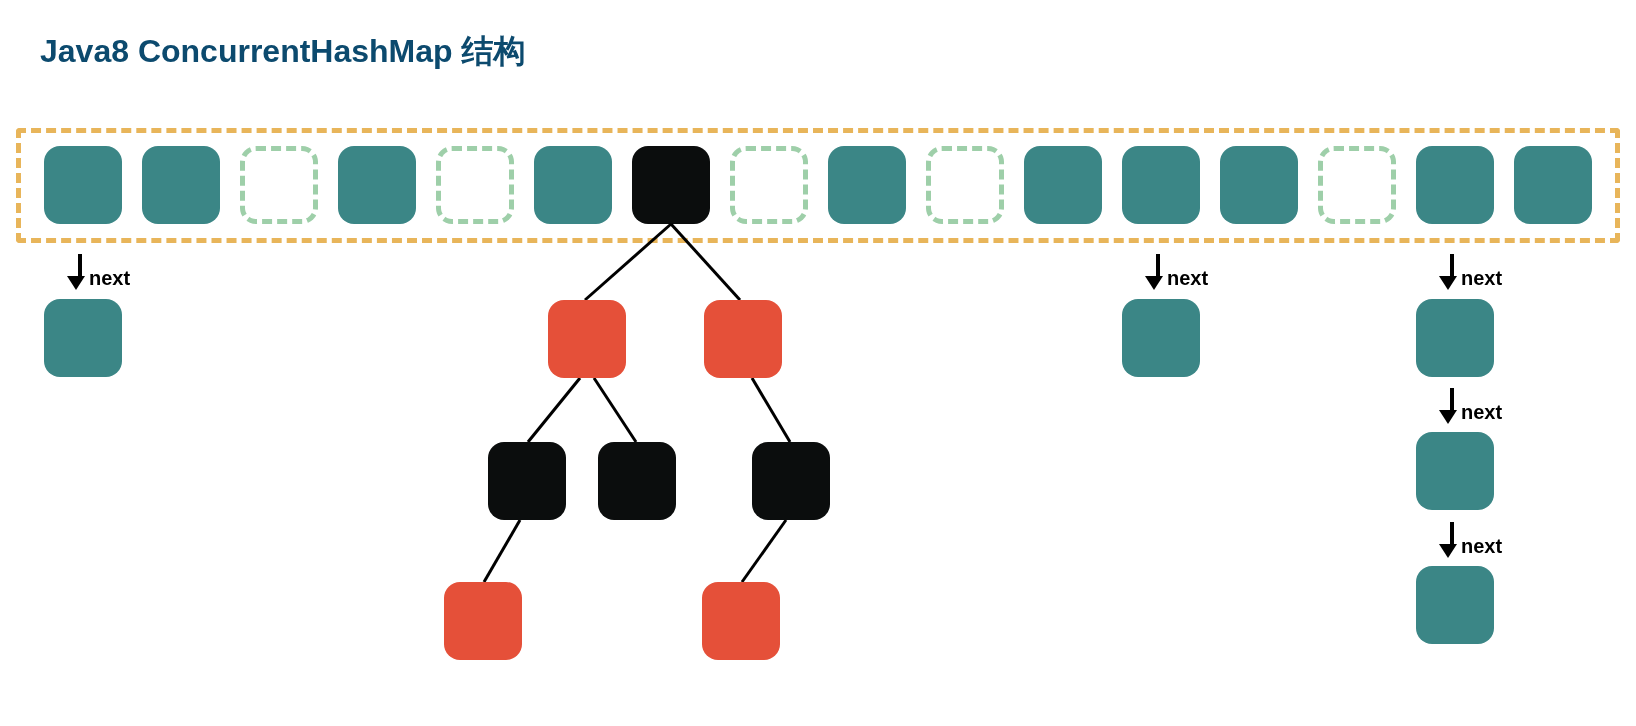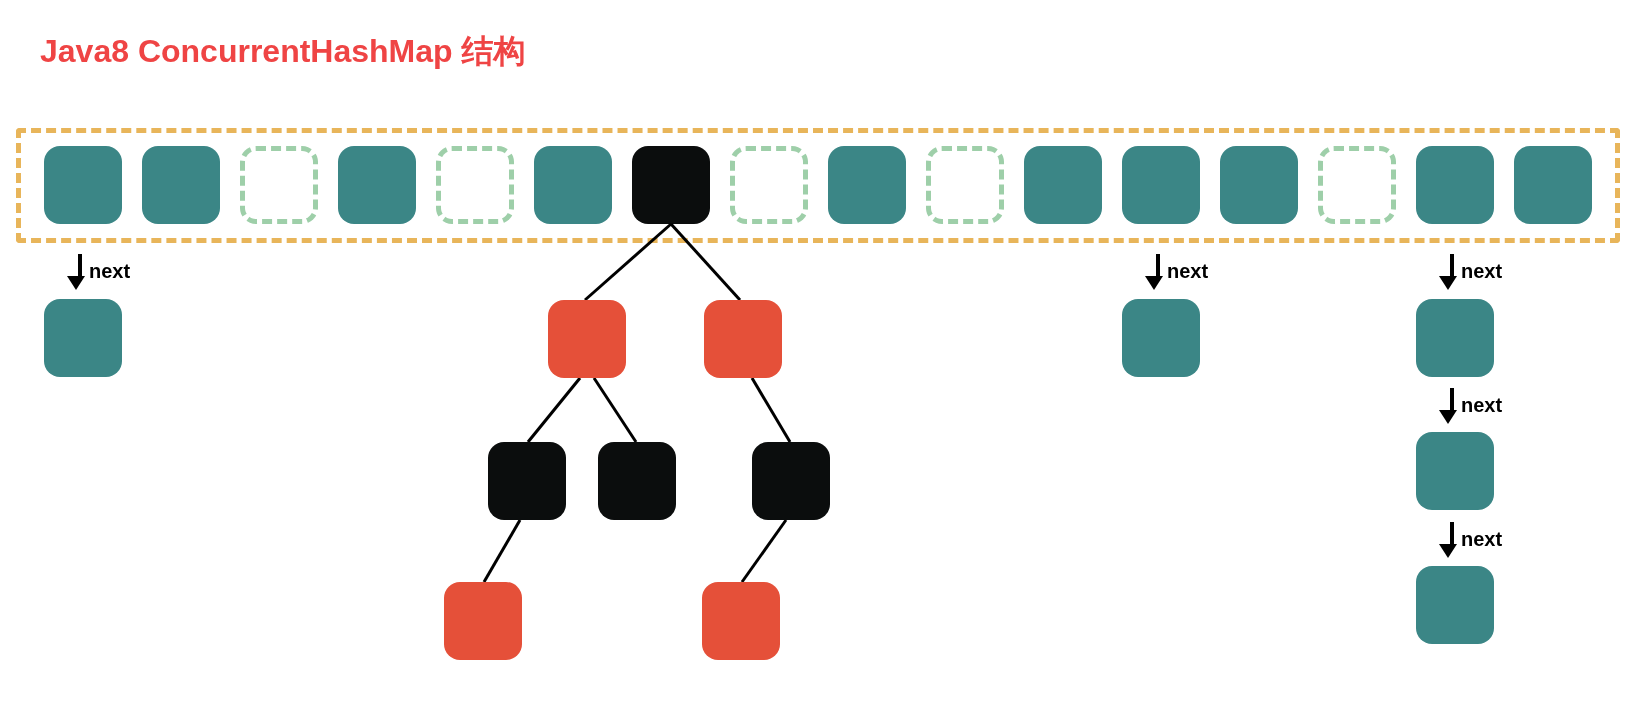--- a/index.html
+++ b/index.html
@@ -9,21 +9,21 @@
     background: #ffffff;
     font-family: -apple-system, BlinkMacSystemFont, "Helvetica Neue", Arial, sans-serif;
     position: relative;
   }
   .title {
     position: absolute;
     top: 30px;
     left: 40px;
     font-size: 32px;
     font-weight: 900;
-    color: #ef4444;
+    color: #0c4a6e;
   }
   .outer-box {
     position: absolute;
     top: 128px;
     left: 16px;
     width: 1604px;
     height: 115px;
     border: 5px dashed #e8b55a;
     border-radius: 4px;
   }
@@ -36,21 +36,21 @@
   .teal { background: #3b8686; }
   .black { background: #0b0d0d; }
   .red  { background: #e55039; }
   .empty {
     background: transparent;
     border: 5px dashed #9ecfa9;
   }
   .arrow-group {
     position: absolute;
     display: flex;
-    align-items: flex-start;
+    align-items: flex-end;
   }
   .arrow-shaft {
     width: 0;
     height: 22px;
     border-left: 4px solid #000;
     position: relative;
   }
   .arrow-head {
     width: 0;
     height: 0;

